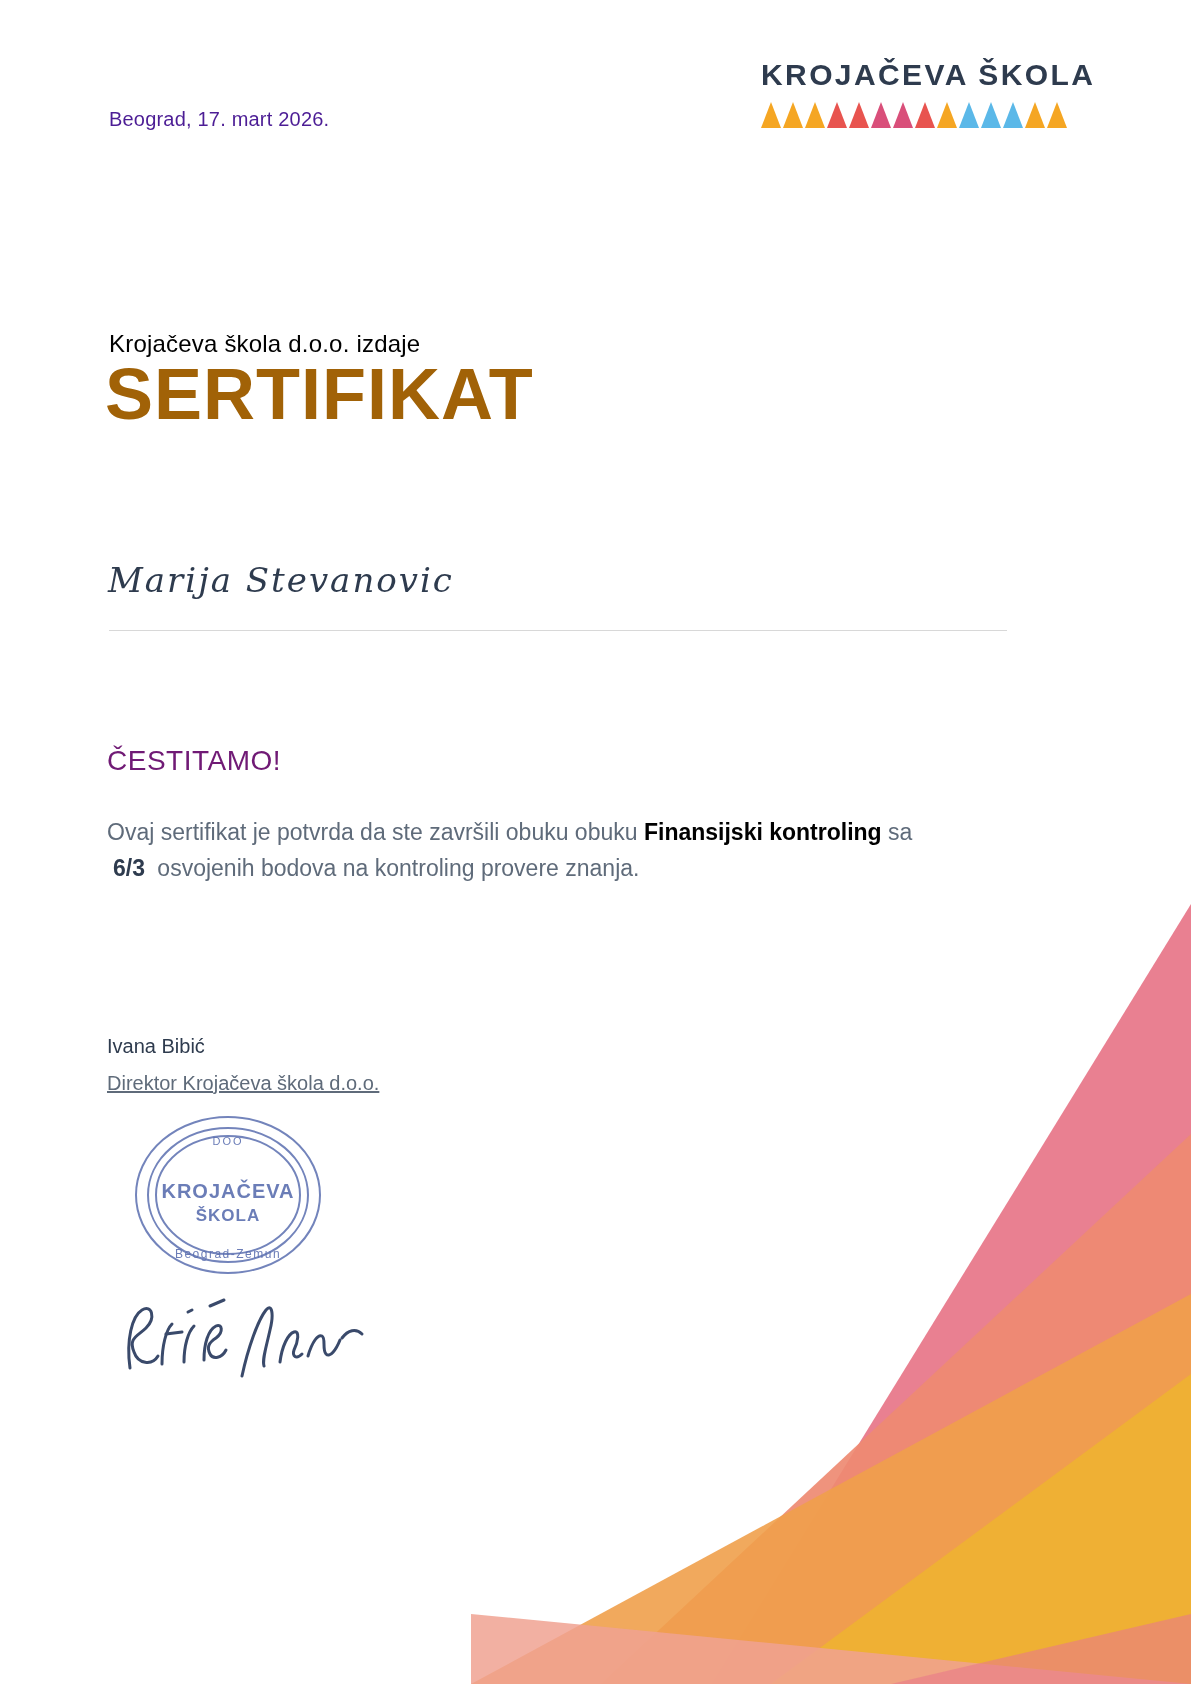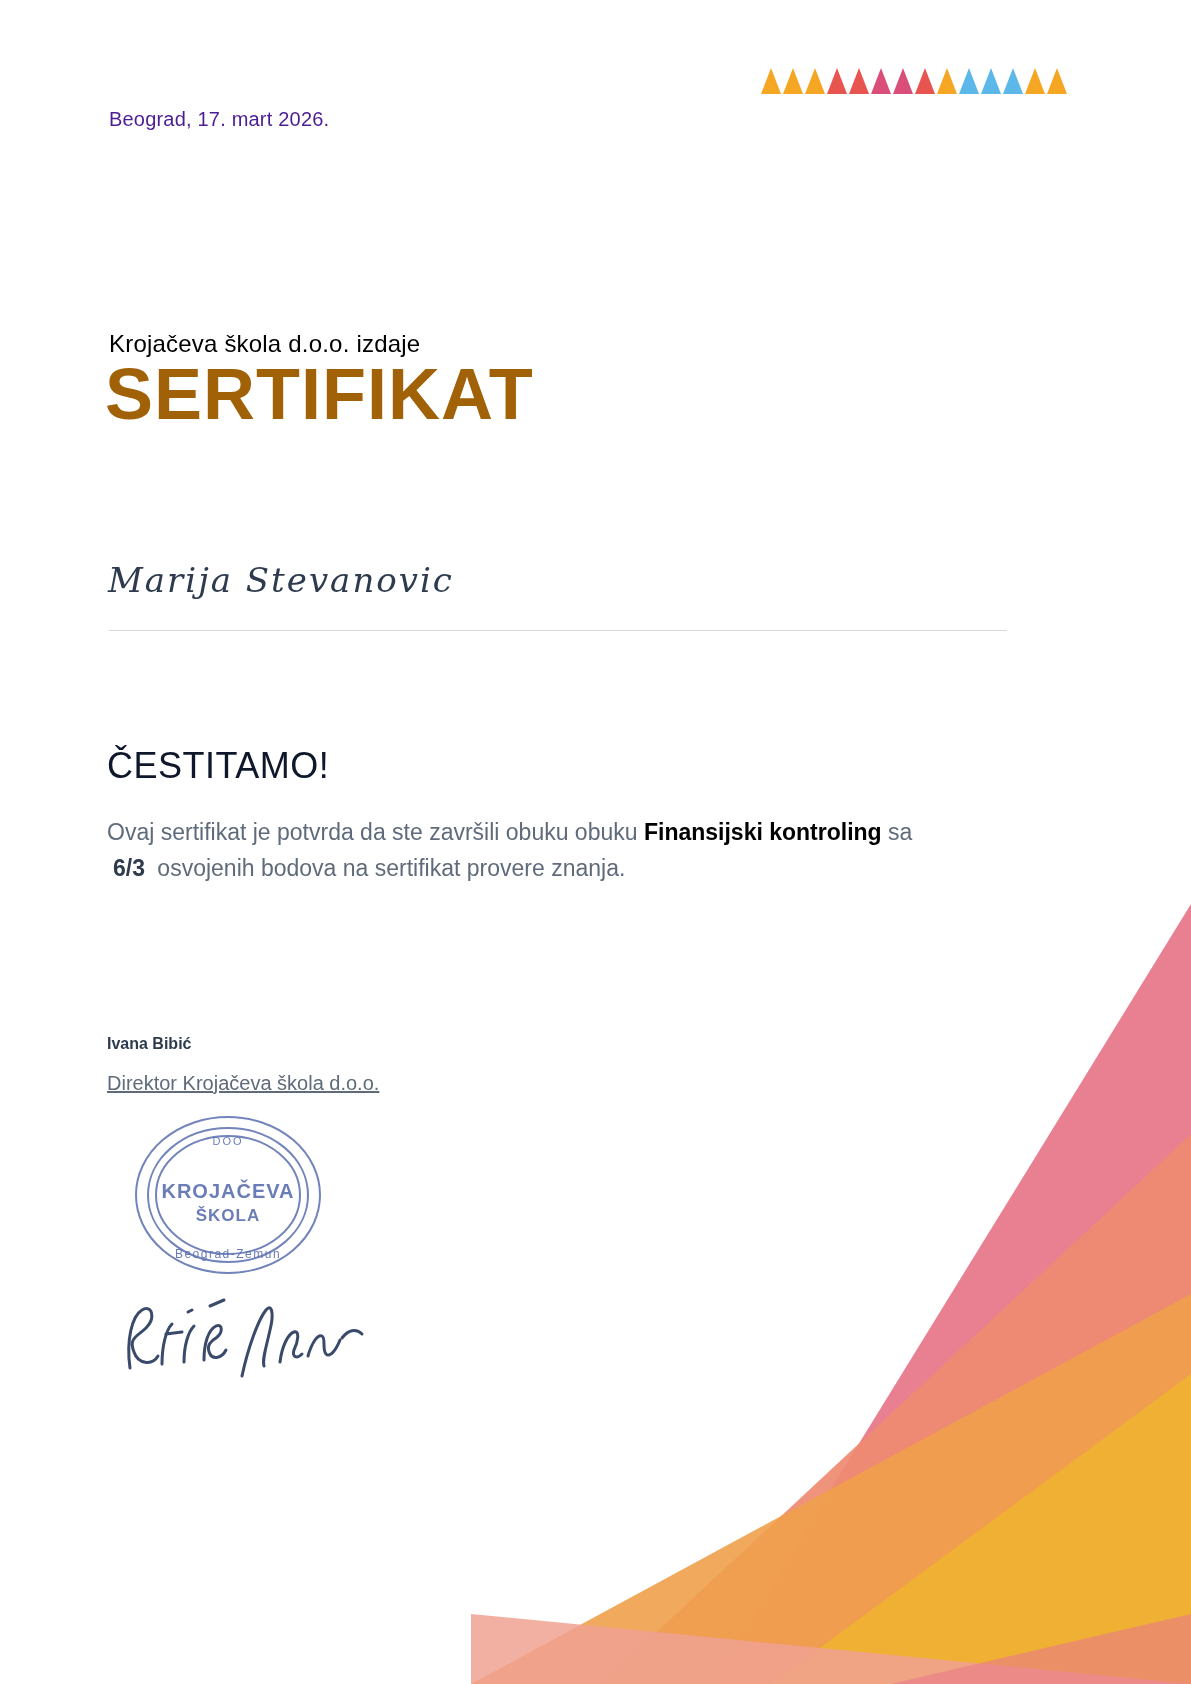--- a/index.html
+++ b/index.html
@@ -93,22 +93,22 @@
     top: 630px;
     width: 898px;
     height: 1px;
     background: #d8d8d8;
   }
 
   .congrats {
     position: absolute;
     left: 107px;
     top: 745px;
-    font-size: 36px;
-    color: #0f172a;
+    font-size: 28px;
+    color: #701a75;
     letter-spacing: 0.5px;
   }
   .description {
     position: absolute;
     left: 107px;
     top: 815px;
     width: 830px;
     font-size: 23px;
     line-height: 1.55;
     color: #5f6b7a;
@@ -121,22 +121,22 @@
     color: #2e3b4e;
     font-weight: bold;
     padding: 0 6px;
   }
 
   
   .signer-name {
     position: absolute;
     left: 107px;
     top: 1035px;
-    font-size: 16px;
-    font-weight: bold;
+    font-size: 20px;
+    font-weight: normal;
     color: #2e3b4e;
   }
   .signer-role {
     position: absolute;
     left: 107px;
     top: 1072px;
     font-size: 20px;
     color: #5f6b7a;
     text-decoration: underline;
   }
@@ -163,20 +163,21 @@
   <polygon points="720,400 720,950 130,950" fill="#ee8a72" opacity="0.92"></polygon>
   <polygon points="720,560 720,950 0,950" fill="#f0a04b" opacity="0.9"></polygon>
   <polygon points="720,640 720,950 300,950" fill="#efb034"></polygon>
   <polygon points="720,950 300,950 0,950 0,880" fill="#f0a292" opacity="0.85"></polygon>
   <polygon points="720,880 720,950 420,950" fill="#e8798b" opacity="0.6"></polygon>
 </svg>
 
 <div class="date-line">Beograd, 17. mart 2026.</div>
 
 <div class="brand">
+  <div class="brand-name">KROJAČEVA ŠKOLA</div>
   <svg class="brand-zigzag" viewBox="0 0 320 26" preserveAspectRatio="none">
     <polygon points="0,26 20,26 10,0" fill="#f5a623"></polygon>
     <polygon points="22,26 42,26 32,0" fill="#f5a623"></polygon>
     <polygon points="44,26 64,26 54,0" fill="#f5a623"></polygon>
     <polygon points="66,26 86,26 76,0" fill="#e8544f"></polygon>
     <polygon points="88,26 108,26 98,0" fill="#e8544f"></polygon>
     <polygon points="110,26 130,26 120,0" fill="#d94f7a"></polygon>
     <polygon points="132,26 152,26 142,0" fill="#d94f7a"></polygon>
     <polygon points="154,26 174,26 164,0" fill="#e8544f"></polygon>
     <polygon points="176,26 196,26 186,0" fill="#f5a623"></polygon>
@@ -189,21 +190,21 @@
 </div>
 
 <div class="issuer">Krojačeva škola d.o.o. izdaje</div>
 <div class="cert-title">SERTIFIKAT</div>
 
 <div class="recipient">Marija Stevanovic</div>
 <div class="recipient-rule"></div>
 
 <div class="congrats">ČESTITAMO!</div>
 
-<div class="description"><span>Ovaj sertifikat je potvrda da ste završili obuku obuku </span><b>Finansijski kontroling</b><span> sa </span><span class="score">6/3</span><span> osvojenih bodova na sertifikat provere znanja.</span></div>
+<div class="description"><span>Ovaj sertifikat je potvrda da ste završili obuku obuku </span><b>Finansijski kontroling</b><span> sa </span><span class="score">6/3</span><span> osvojenih bodova na kontroling provere znanja.</span></div>
 
 <div class="signer-name">Ivana Bibić</div>
 <div class="signer-role">Direktor Krojačeva škola d.o.o.</div>
 
 <svg class="stamp" viewBox="0 0 200 170">
   <g fill="none" stroke="#5b6fb0" stroke-width="2" opacity="0.85">
     <ellipse cx="100" cy="85" rx="92" ry="78"></ellipse>
     <ellipse cx="100" cy="85" rx="80" ry="67"></ellipse>
     <ellipse cx="100" cy="85" rx="72" ry="59"></ellipse>
   </g>

